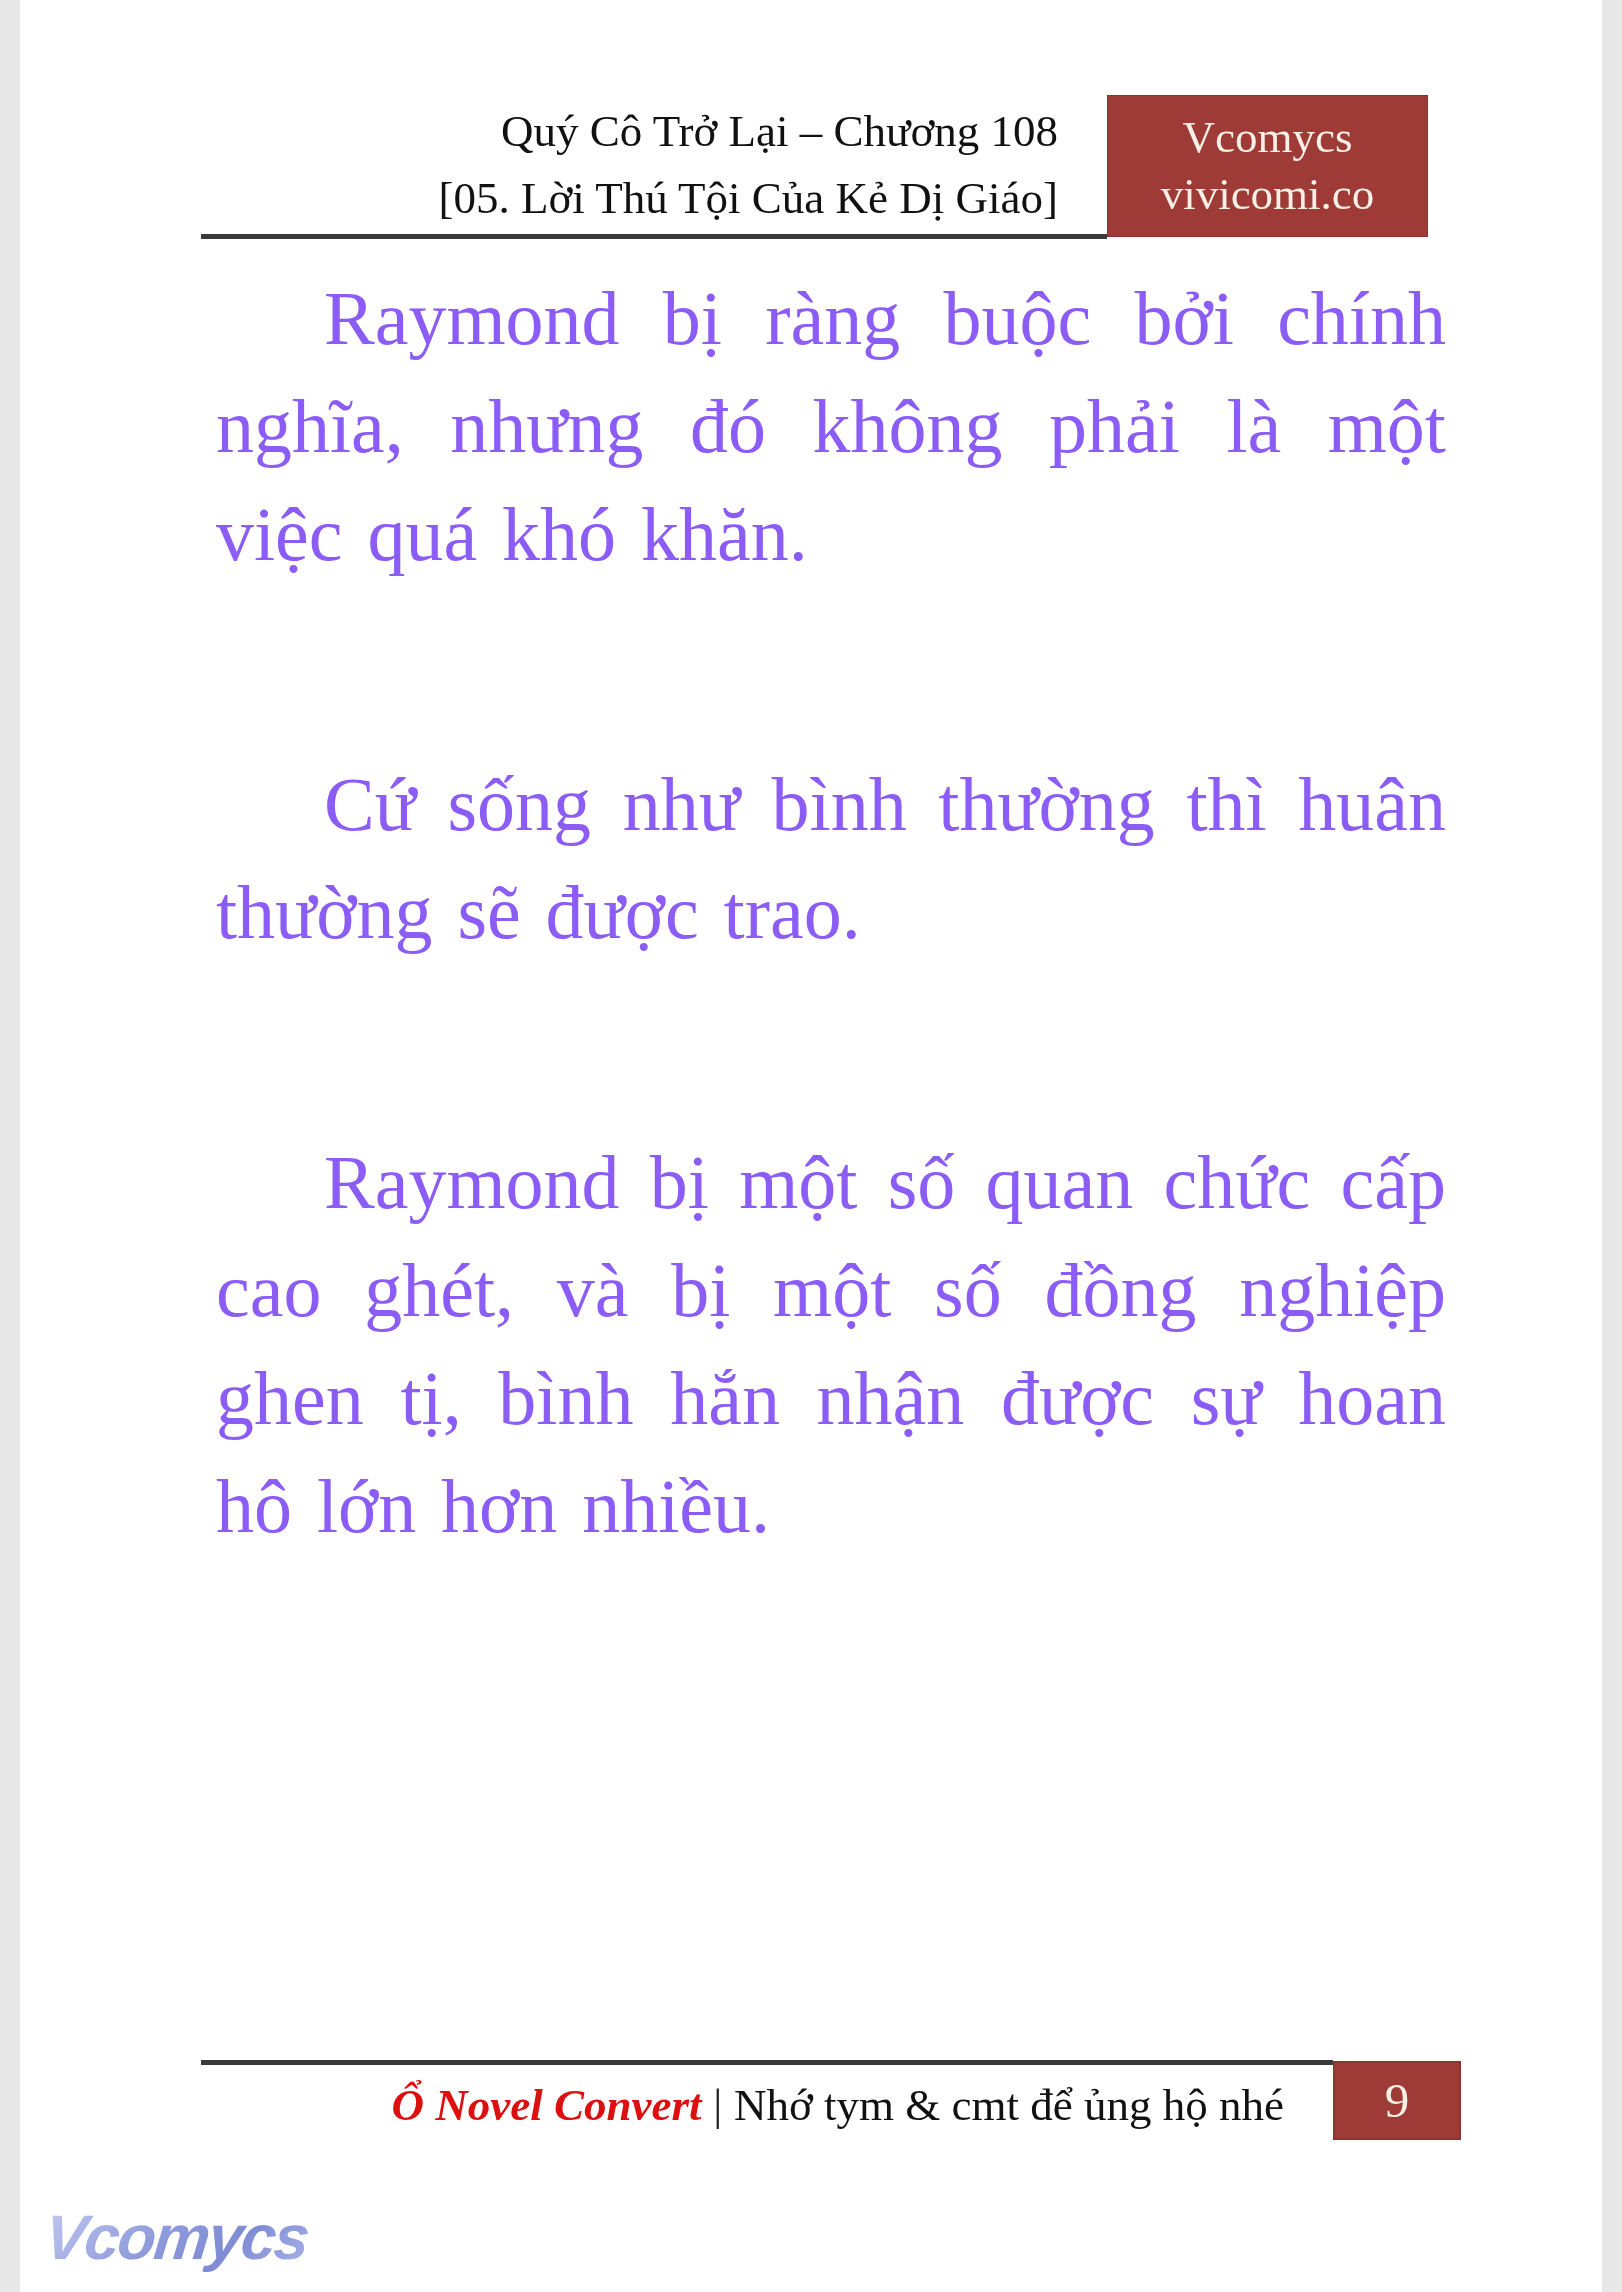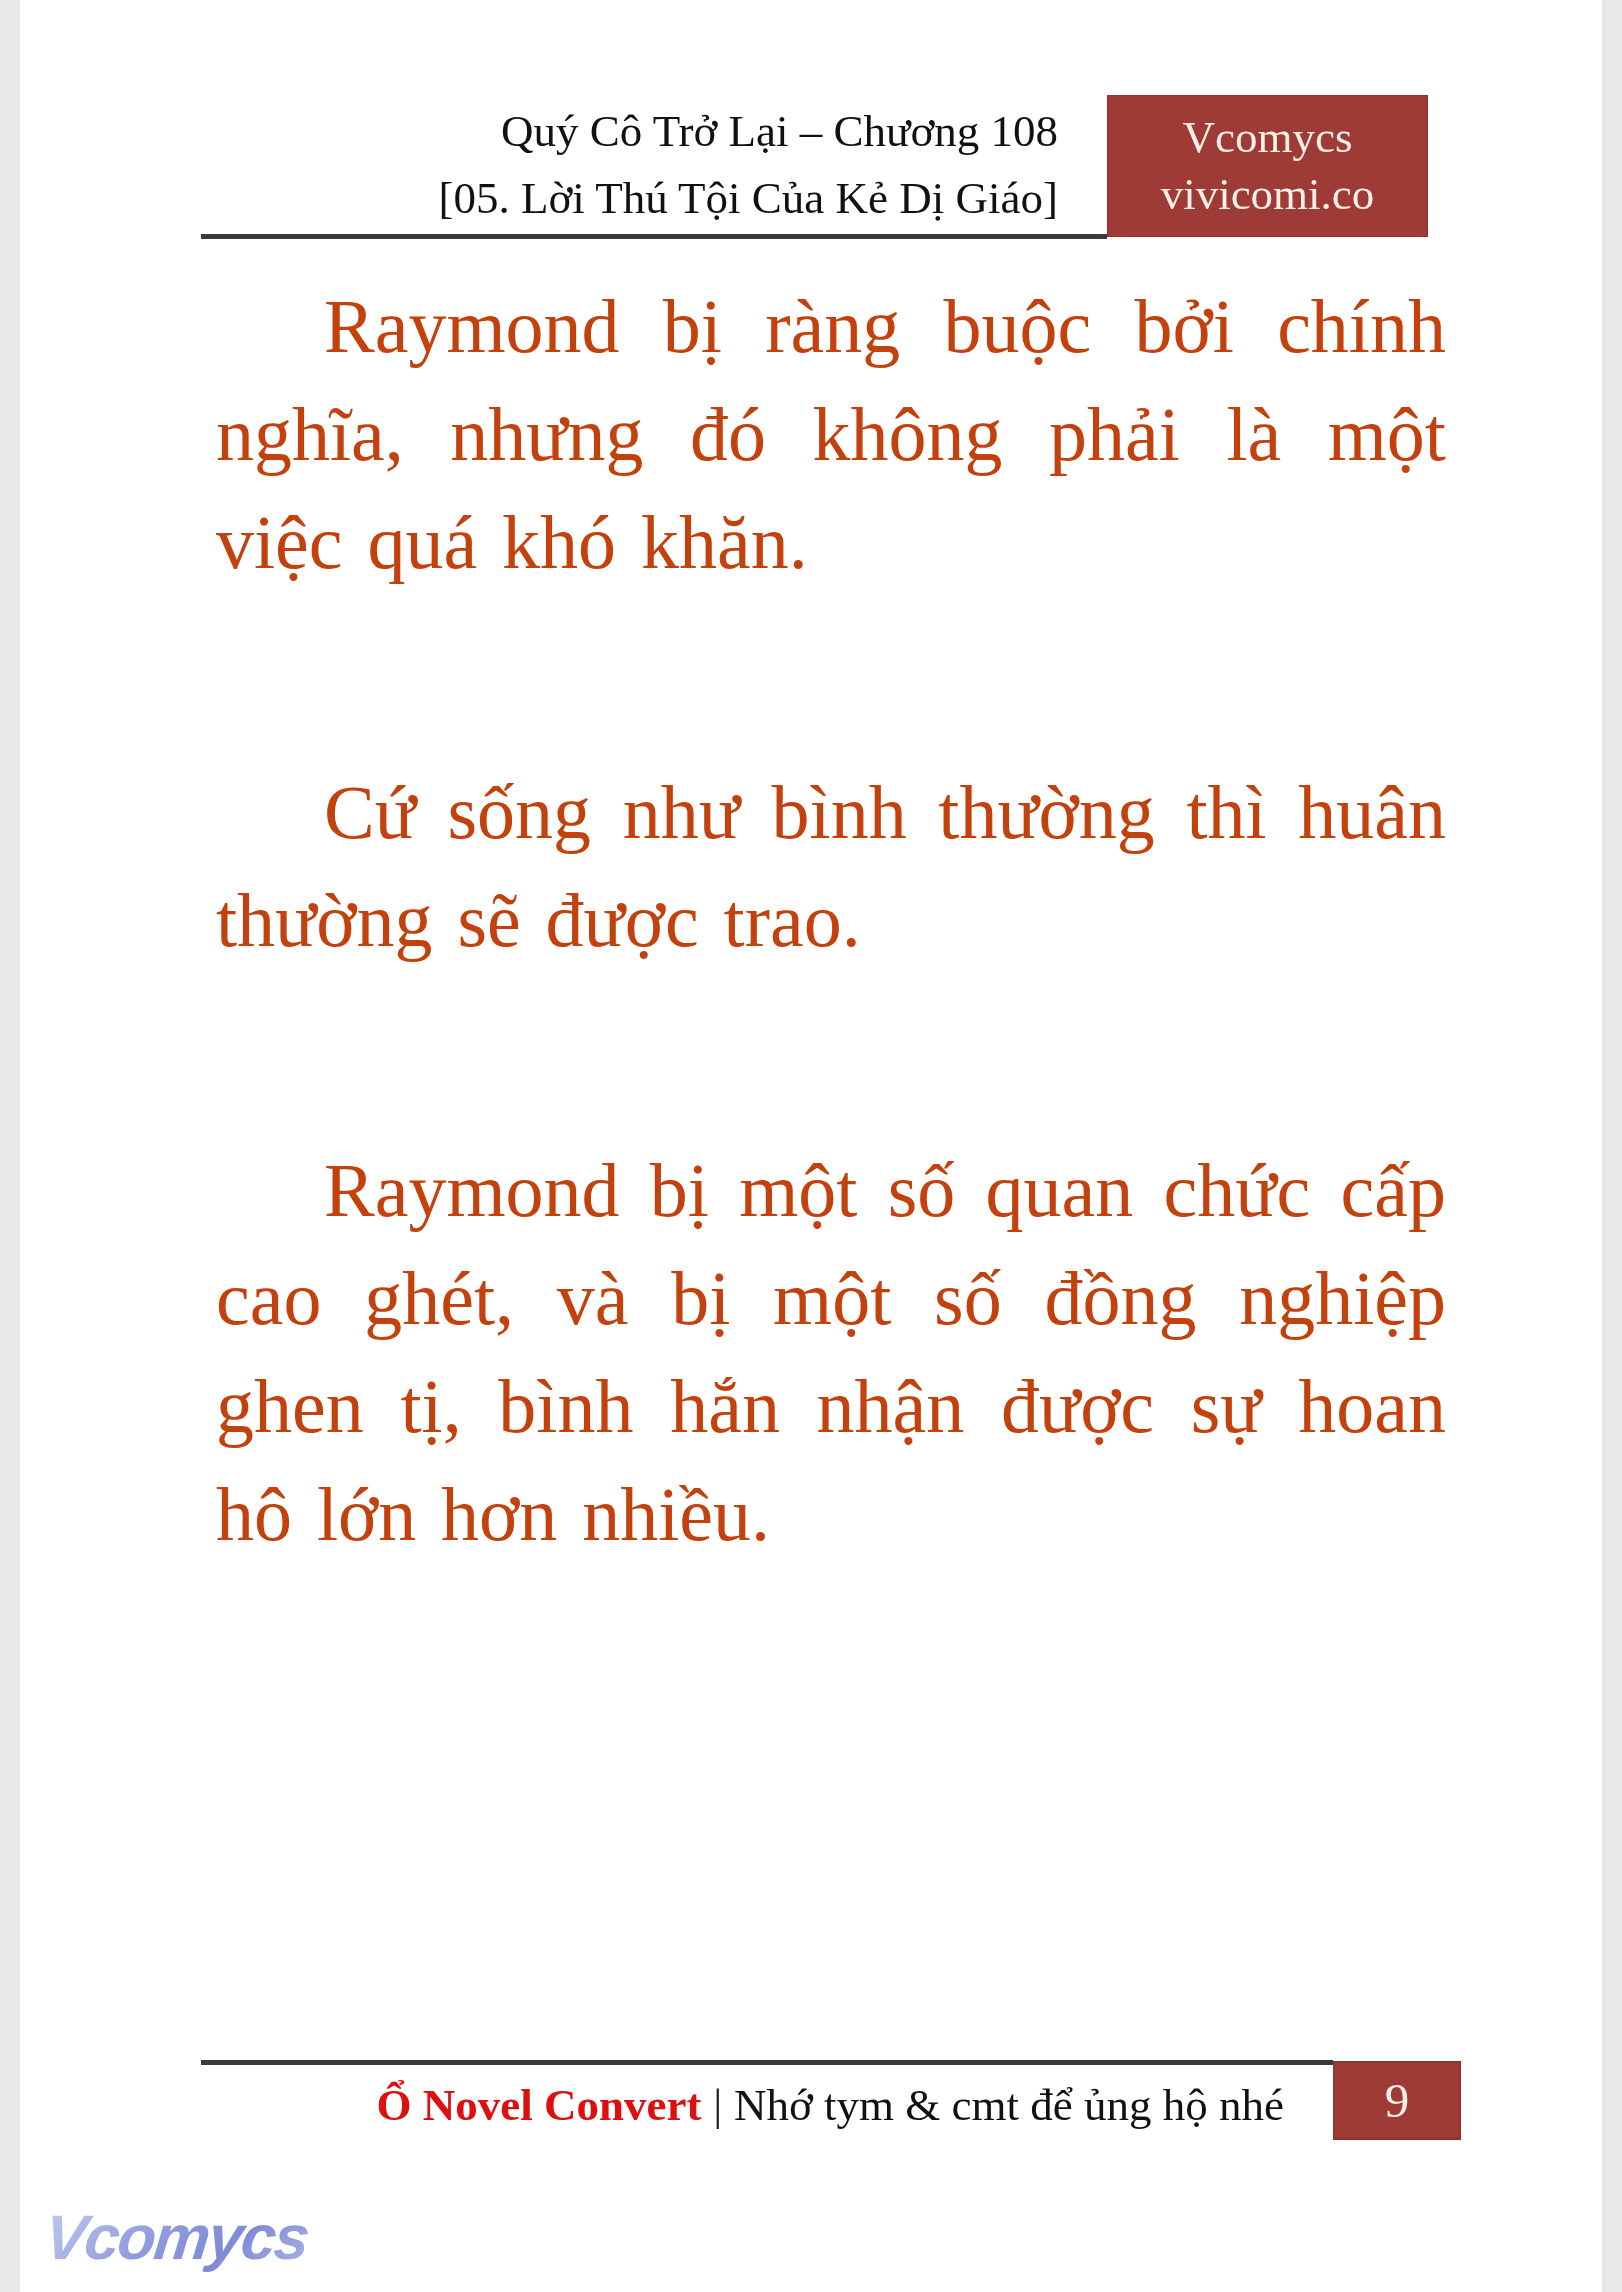--- a/index.html
+++ b/index.html
@@ -50,22 +50,22 @@
     height: 4.9px;
     background: #3a3a3a;
   }
 
   
   .main-text {
     position: absolute;
     left: 196px;
     top: 240px;
     width: 1230px;
-    padding-top: 32px;
-    color: #c2410c;
+    padding-top: 24px;
+    color: #8b5cf6;
   }
   .main-text p {
     font-size: 76px;
     line-height: 108px;
     text-align: justify;
     text-indent: 108px;
     margin: 0 0 162px 0;
     word-spacing: 5.9px;
   }
 
@@ -83,20 +83,21 @@
     right: 318px;
     top: 2076px;
     font-size: 45px;
     line-height: 59px;
     white-space: nowrap;
     color: #111111;
   }
   .footer-brand {
     color: #dd0f0f;
     font-weight: bold;
+    font-style: italic;
   }
   .footer-sep {
     color: #222222;
     margin: 0 11.8px;
     font-weight: normal;
   }
   .page-number-box {
     position: absolute;
     left: 1313px;
     top: 2061px;

